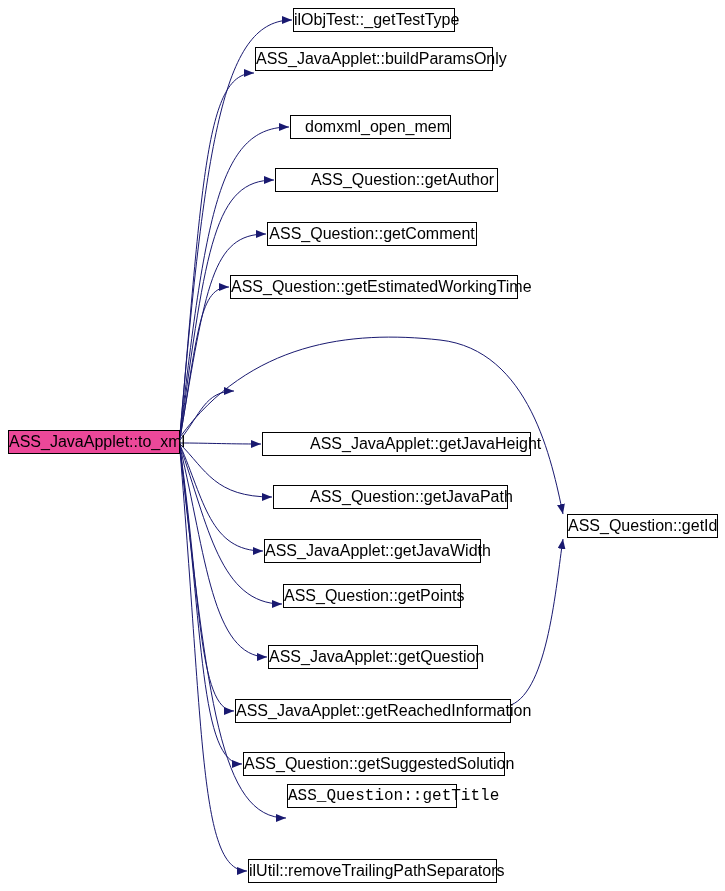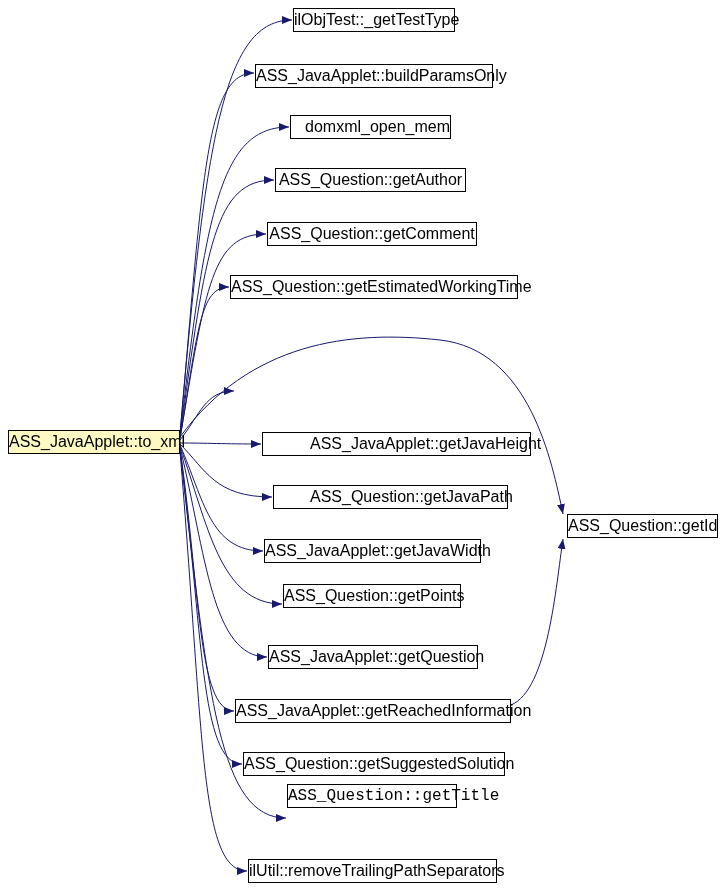--- a/index.html
+++ b/index.html
@@ -8,21 +8,21 @@
     font-family:"Liberation Sans",sans-serif;overflow:hidden;
   }
   svg.edges{position:absolute;left:0;top:0;width:725px;height:891px;pointer-events:none;}
   .edge{stroke:#191970;stroke-width:1;fill:none;}
   .node{
     position:absolute;height:22px;line-height:22px;
     border:1px solid #000000;background:#ffffff;color:#000000;
     text-align:center;font-size:16px;white-space:nowrap;
     cursor:pointer;box-sizing:content-box;
   }
-  .node.root{background:#fef9c3;cursor:default;}
+  .node.root{background:#ec4899;cursor:default;}
 </style>
 </head>
 <body>
 
 <div id="canvas">
 
   <svg class="edges" viewBox="0 0 725 891" xmlns="http://www.w3.org/2000/svg">
     <defs>
       <marker id="ah" markerUnits="userSpaceOnUse" markerWidth="12" markerHeight="10" refX="10" refY="4" orient="auto">
         <path d="M0,0 L10,4 L0,8 Z" fill="#191970"></path>
@@ -45,25 +45,25 @@
     <path class="edge" d="M180,450 C208,700 220,818 286,818" marker-end="url(#ah)"></path>
     <path class="edge" d="M180,451 C204,740 200,871 247,871" marker-end="url(#ah)"></path>
     <path class="edge" d="M180,437 C250,342 350,330 440,340 C530,350 552,462 563,514" marker-end="url(#ah)"></path>
     <path class="edge" d="M511,705 C548,690 556,585 563,539" marker-end="url(#ah)"></path>
   </svg>
 
   <div class="node root" style="left:8px;top:430px;width:170px;">ASS_JavaApplet::to_xml</div>
 
   <div class="node" style="left:293px;top:8px;width:160px;">ilObjTest::_getTestType</div>
 
-  <div class="node" style="left:255px;top:64px;width:236px;text-align:right;">ASS_JavaApplet::buildParamsOnly</div>
+  <div class="node" style="left:255px;top:47px;width:236px;text-align:right;">ASS_JavaApplet::buildParamsOnly</div>
 
   <div class="node" style="left:290px;top:115px;width:159px;text-align:right;">domxml_open_mem</div>
 
-  <div class="node" style="left:275px;top:168px;width:189px;">ASS_Question::getAuthor</div>
+  <div class="node" style="left:275px;top:168px;width:189px;padding-left:32px;">ASS_Question::getAuthor</div>
 
   <div class="node" style="left:267px;top:222px;width:208px;">ASS_Question::getComment</div>
 
   <div class="node" style="left:230px;top:275px;width:286px;">ASS_Question::getEstimatedWorkingTime</div>
 
 
   <div class="node" style="left:262px;top:432px;width:220px;padding-left:47px;">ASS_JavaApplet::getJavaHeight</div>
 
   <div class="node" style="left:273px;top:485px;width:197px;padding-left:36px;">ASS_Question::getJavaPath</div>
 

